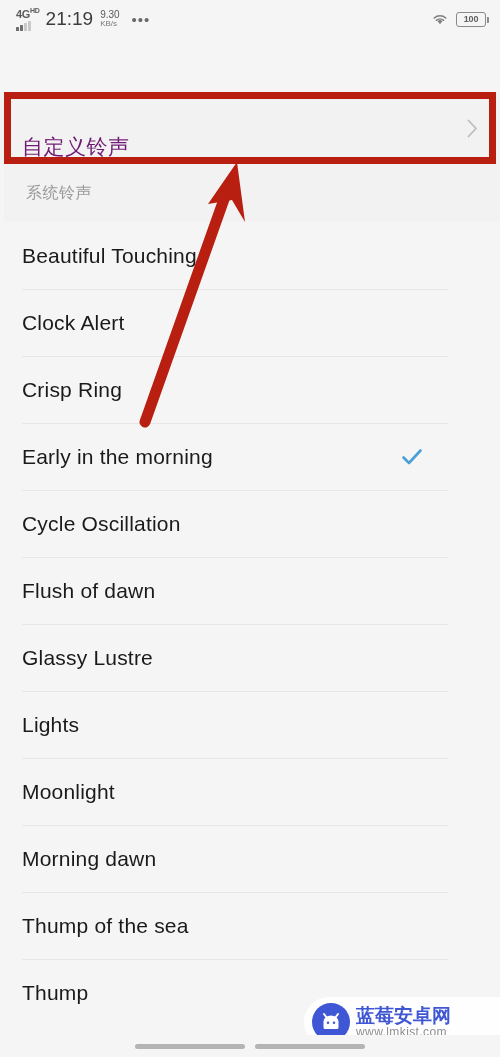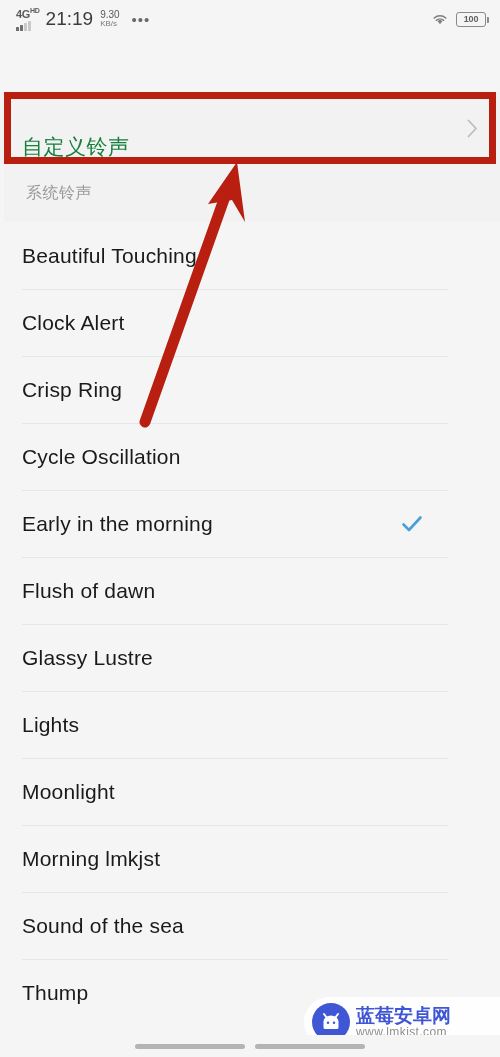--- a/index.html
+++ b/index.html
@@ -170,21 +170,21 @@
     height: 72px;
     background: #f2f2f2;
     display: flex;
     align-items: center;
     box-sizing: border-box;
     padding: 0 22px 0 22px;
     cursor: pointer;
   }
   .custom-row .label {
     font-size: 21px;
-    color: #15803d;
+    color: #701a75;
     letter-spacing: 0.5px;
     margin-top: 38px;
   }
   .custom-row .grow { flex: 1; }
   .chev-right { width: 11px; height: 19px; }
 
   
   .anno-box {
     position: absolute;
     top: 92px;
@@ -379,52 +379,52 @@
       </div>
       <div class="ring-row">
         <div class="name">Clock Alert</div>
         <div class="grow"></div>
       </div>
       <div class="ring-row">
         <div class="name">Crisp Ring</div>
         <div class="grow"></div>
       </div>
       <div class="ring-row">
-        <div class="name">Cycle Oscillation</div>
-        <div class="grow"></div>
-      </div>
-      <div class="ring-row">
         <div class="name">Early in the morning</div>
         <div class="grow"></div>
         <svg class="check-icon" viewBox="0 0 24 24">
           <path d="M3.5 12.5 L9 18 L20.5 5.5" stroke="#4a9fd8" stroke-width="2.6" fill="none" stroke-linecap="round" stroke-linejoin="round"></path>
         </svg>
       </div>
       <div class="ring-row">
+        <div class="name">Cycle Oscillation</div>
+        <div class="grow"></div>
+      </div>
+      <div class="ring-row">
         <div class="name">Flush of dawn</div>
         <div class="grow"></div>
       </div>
       <div class="ring-row">
         <div class="name">Glassy Lustre</div>
         <div class="grow"></div>
       </div>
       <div class="ring-row">
         <div class="name">Lights</div>
         <div class="grow"></div>
       </div>
       <div class="ring-row">
         <div class="name">Moonlight</div>
         <div class="grow"></div>
       </div>
       <div class="ring-row">
-        <div class="name">Morning lmkjst</div>
-        <div class="grow"></div>
-      </div>
-      <div class="ring-row">
-        <div class="name">Sound of the sea</div>
+        <div class="name">Morning dawn</div>
+        <div class="grow"></div>
+      </div>
+      <div class="ring-row">
+        <div class="name">Thump of the sea</div>
         <div class="grow"></div>
       </div>
       <div class="ring-row">
         <div class="name">Thump</div>
         <div class="grow"></div>
       </div>
     </div>
 
   <svg class="anno-arrow" viewBox="0 0 200 290">
     <path d="M45 262 L128 28" stroke="#b81f10" stroke-width="11" fill="none" stroke-linecap="round"></path>

